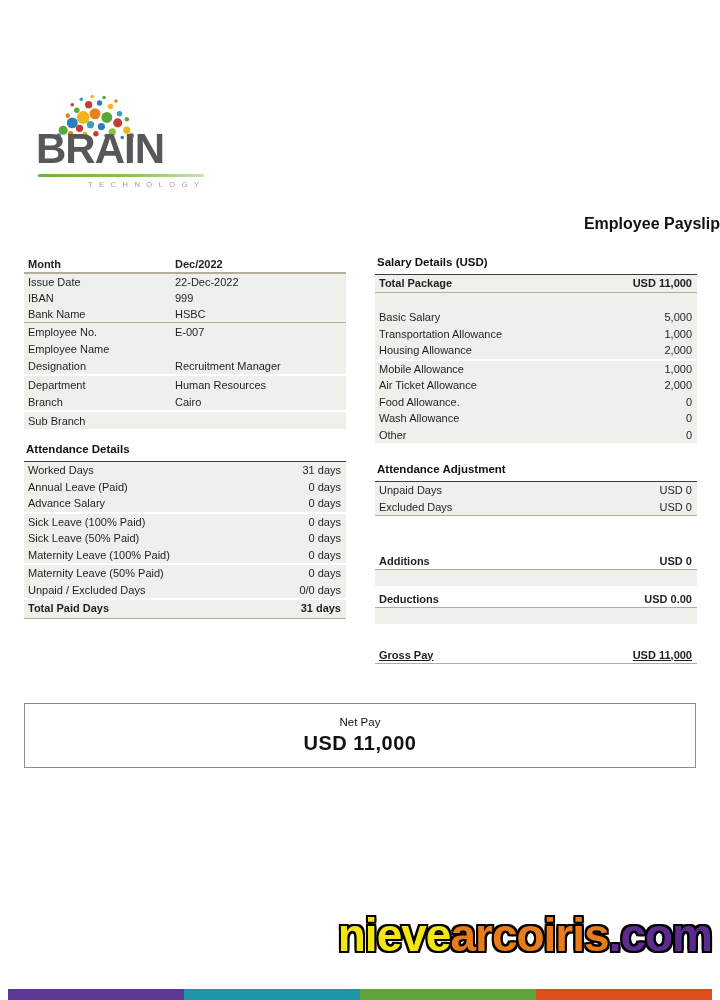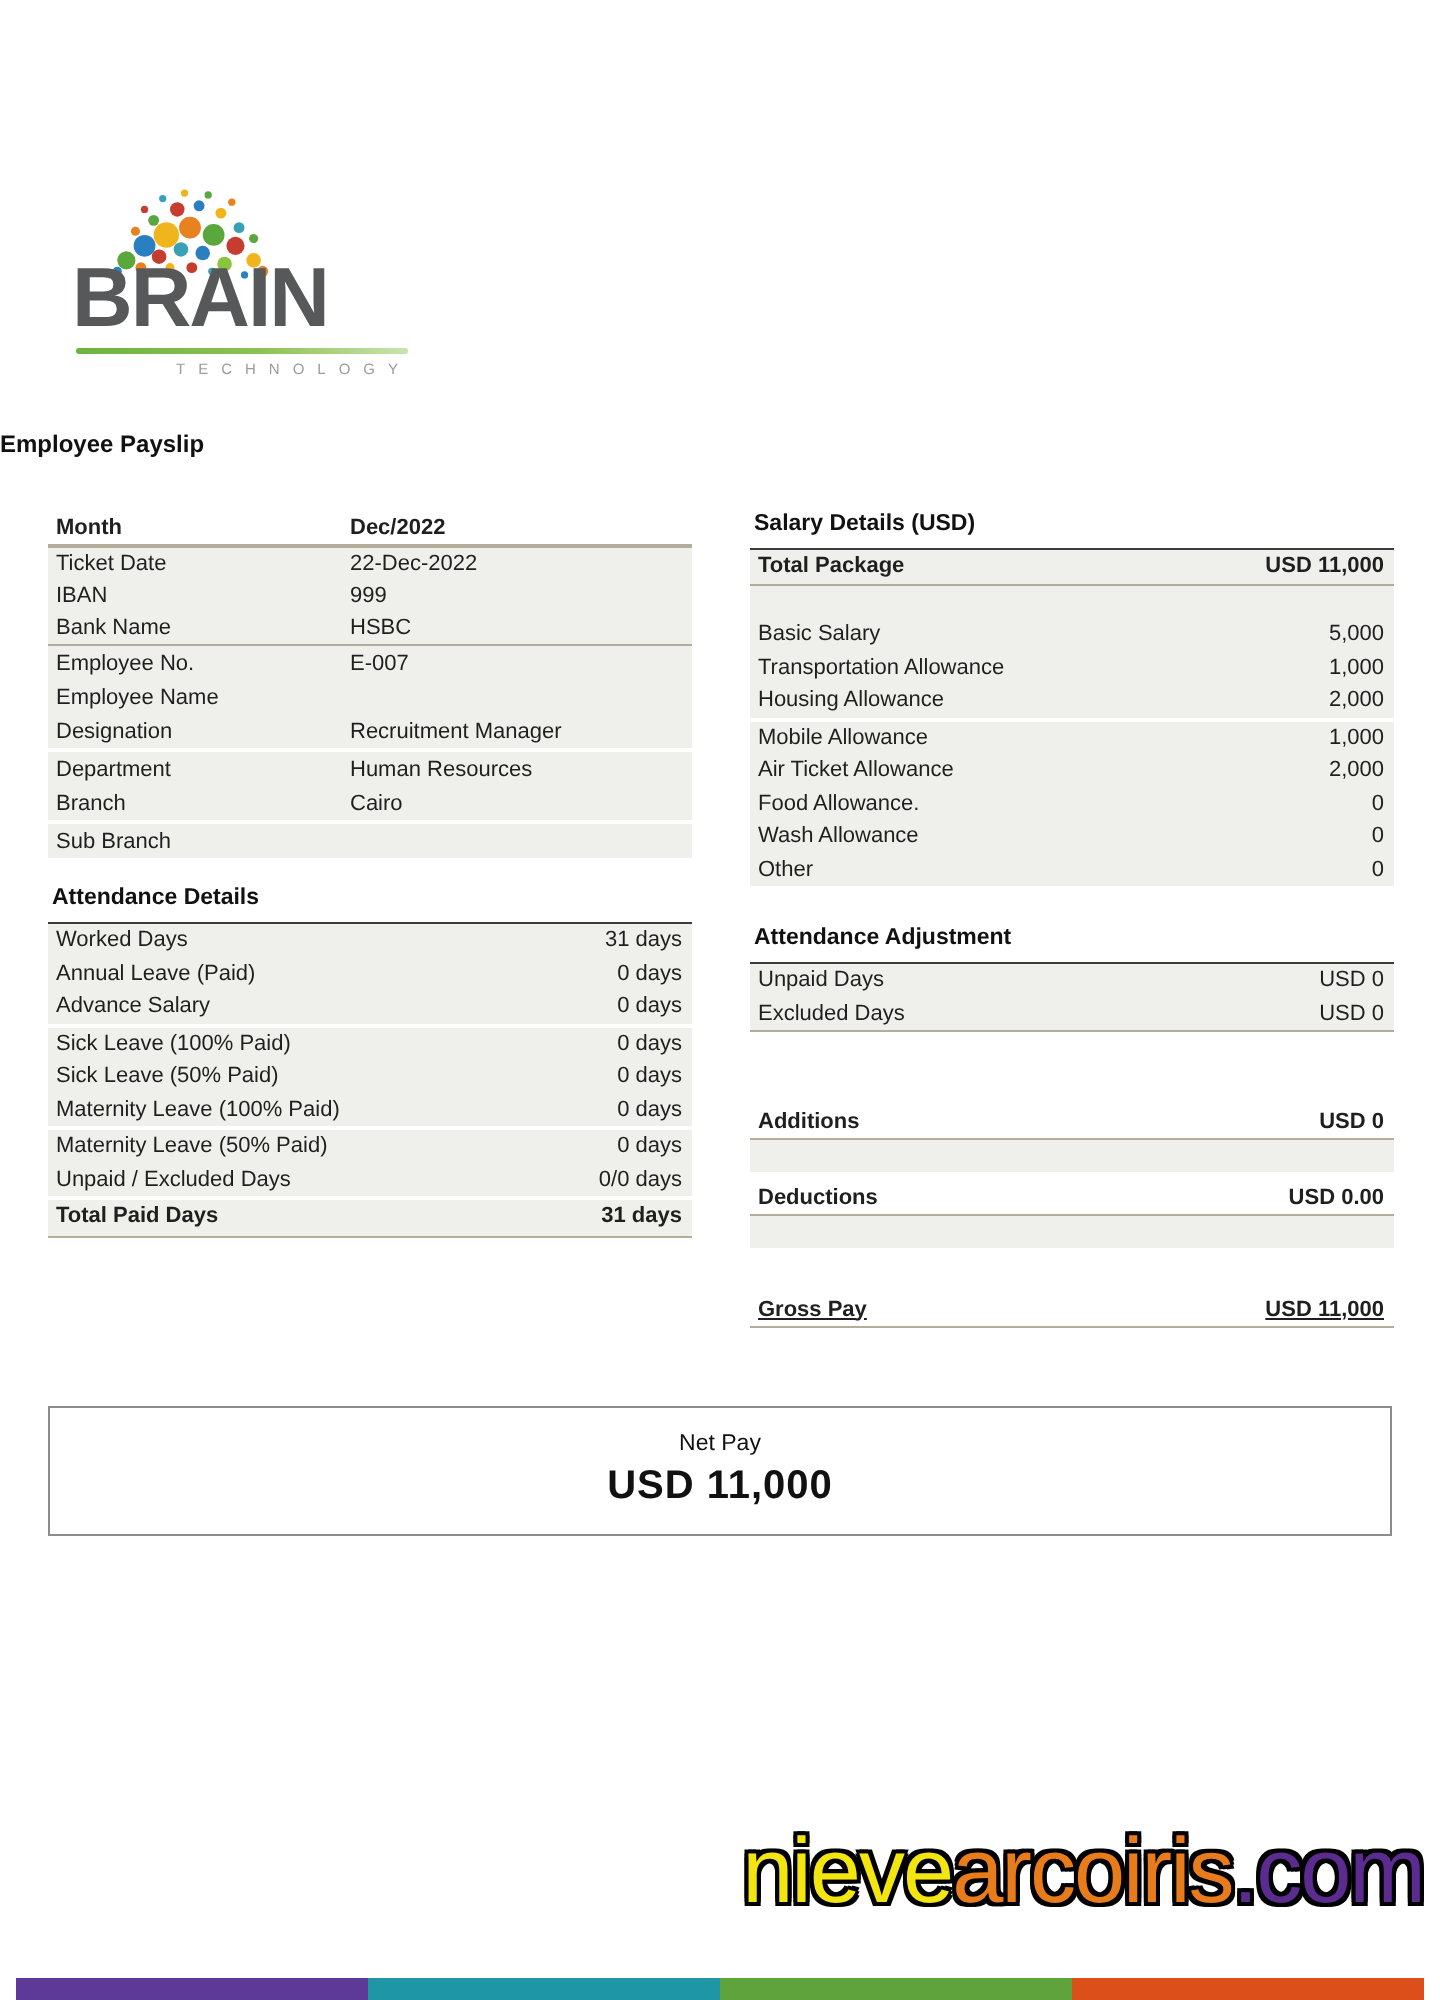--- a/index.html
+++ b/index.html
@@ -11,22 +11,22 @@
 
   
   .logo{position:absolute;left:36px;top:92px;width:190px;height:102px;}
   .logo-dots{position:absolute;left:6px;top:0;width:106px;height:50px;}
   .logo-brand{position:absolute;left:0;top:36px;font-size:42px;line-height:1;color:#57585a;letter-spacing:-1px;font-weight:bold;}
   .logo-rule{position:absolute;left:2px;top:82px;width:166px;height:3px;border-radius:2px;
     background:linear-gradient(to right,#6db33f 0%,#8cc152 55%,#c9e3b0 100%);}
   .logo-tagline{position:absolute;left:52px;top:88px;font-size:7.5px;letter-spacing:6.5px;color:#9c9c9c;}
 
   
-  .doc-title{position:absolute;left:0;top:215px;width:720px;text-align:left;
-    font-size:12px;font-weight:bold;color:#111;}
+  .doc-title{position:absolute;left:0;top:215px;width:720px;text-align:right;
+    font-size:16px;font-weight:bold;color:#111;}
 
   
   .columns{position:absolute;left:24px;top:256px;width:673px;display:flex;}
   .col{width:324px;font-size:11px;}
   .col.left{margin-right:29px;}
 
   .row{display:flex;align-items:center;height:16.5px;}
   .row .lbl{flex:0 0 147px;padding-left:4px;white-space:nowrap;}
   .row .val{white-space:nowrap;}
   .row.r .val{margin-left:auto;padding-right:5px;text-align:right;}
@@ -48,21 +48,21 @@
   .sum-empty{height:16px;background:#efefec;}
   .mt36{margin-top:36px;} .mt20{margin-top:4px;} .mt22{margin-top:22px;text-decoration:underline;}
 
   
   .netpay-box{position:absolute;left:24px;top:703px;width:672px;height:65px;
     border:1px solid #8c8c8c;text-align:center;box-sizing:border-box;}
   .netpay-label{margin-top:12px;font-size:11.5px;font-weight:normal;color:#111;}
   .netpay-value{margin-top:4px;font-size:20px;font-weight:bold;color:#111;letter-spacing:0.5px;}
 
   
-  .watermark{position:absolute;right:8px;top:908px;font-size:46px;font-weight:normal;
+  .watermark{position:absolute;right:8px;top:908px;font-size:46px;font-weight:bold;
     letter-spacing:-1px;white-space:nowrap;
     text-shadow:-2px -2px 0 #000,2px -2px 0 #000,-2px 2px 0 #000,2px 2px 0 #000,
                 -2px 0 0 #000,2px 0 0 #000,0 -2px 0 #000,0 2px 0 #000;}
   .wm-y{color:#f3e50f;}
   .wm-o{color:#e87b1a;}
   .wm-p{color:#5b2b8f;}
 
   
   .stripes{position:absolute;left:8px;right:8px;bottom:0;height:11px;display:flex;}
   .stripes div{flex:1;}
@@ -117,21 +117,21 @@
 
     <div class="col left">
 
       <div class="bank">
         <div class="row hdr2">
           <span class="lbl b">Month</span>
           <span class="val b">Dec/2022</span>
         </div>
         <div class="band bb-tan">
           <div class="row">
-            <span class="lbl">Ticket Date</span>
+            <span class="lbl">Issue Date</span>
             <span class="val">22-Dec-2022</span>
           </div>
           <div class="row">
             <span class="lbl">IBAN</span>
             <span class="val">999</span>
           </div>
           <div class="row">
             <span class="lbl">Bank Name</span>
             <span class="val">HSBC</span>
           </div>

